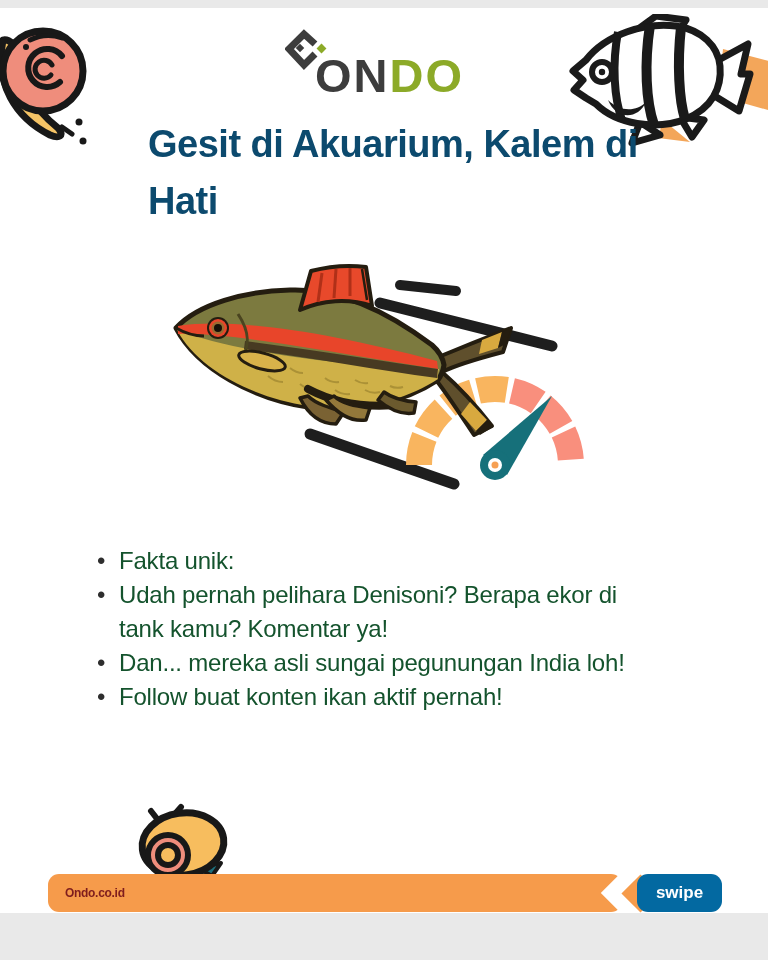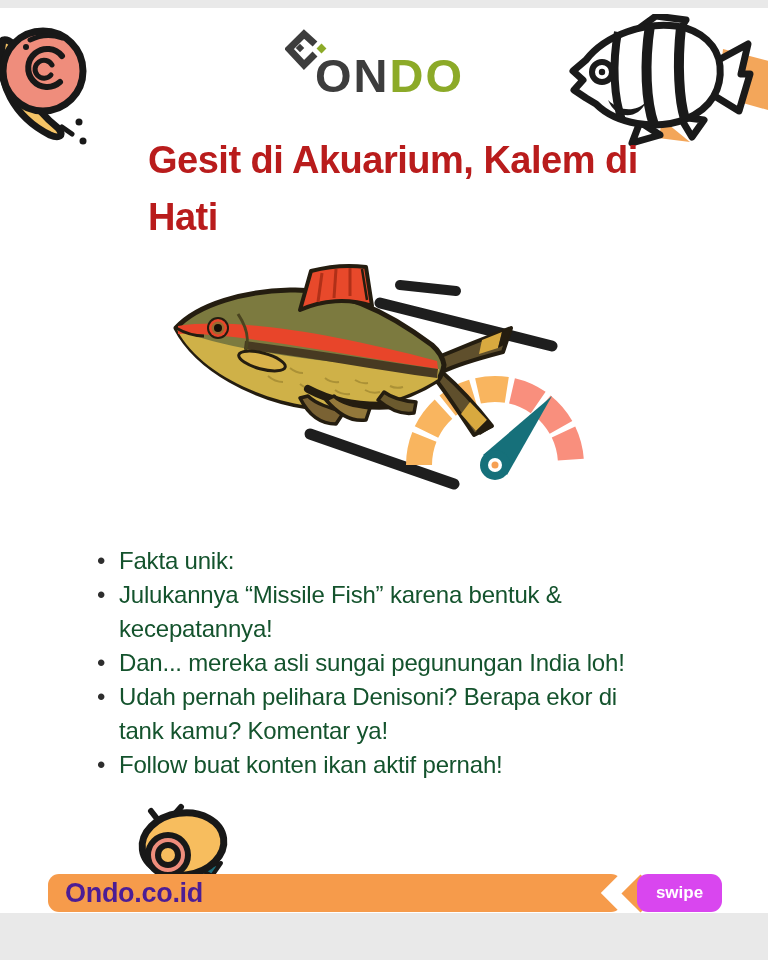--- a/index.html
+++ b/index.html
@@ -15,23 +15,23 @@
   .logo-icon { position:absolute; left:0; top:0; }
   .logo-text {
     position:absolute; left:30px; top:24px;
     font-size:47px; font-weight:800; letter-spacing:2px; line-height:1;
     font-family:"Liberation Sans", sans-serif;
   }
   .logo-on { color:#3d3d3d; }
   .logo-do { color:#8caa28; }
   
   .title {
-    position:absolute; left:148px; top:124px; width:515px;
+    position:absolute; left:148px; top:108px; width:515px;
     font-size:38px; font-weight:bold; line-height:57px; letter-spacing:-0.5px;
-    color:#b91c1c;
+    color:#0c4a6e;
   }
   
   .snail-tl { position:absolute; left:0; top:6px; }
   .fish-tr  { position:absolute; left:568px; top:6px; }
   .fish-center { position:absolute; left:150px; top:250px; }
   .snail-bottom { position:absolute; left:122px; top:788px; }
   
   .bullets {
     position:absolute; left:95px; top:536px; width:560px;
     list-style:none; padding-left:24px;
@@ -41,32 +41,32 @@
   .bullets li::before {
     content:"\2022"; position:absolute; left:-22px; top:0;
     font-size:24px; color:#2e2e2e;
   }
   
   .footer-bar {
     position:absolute; left:48px; top:866px; width:574px; height:38px;
     background:#f69b4b; border-radius:11px;
     display:flex; align-items:center; padding-left:17px;
   }
-  .footer-site { color:#4c1d95; font-size:27px; font-weight:bold; letter-spacing:-0.3px; }
+  .footer-site { color:#7f1d1d; font-size:12px; font-weight:bold; letter-spacing:-0.3px; }
   .footer-notch {
     position:absolute; left:607px; top:870px; width:30px; height:30px;
     background:#ffffff; transform:rotate(45deg); z-index:2;
   }
   .footer-point {
     position:absolute; left:627px; top:871.5px; width:27px; height:27px;
     background:#f69b4b; transform:rotate(45deg); z-index:3;
   }
   .footer-swipe {
     position:absolute; left:637px; top:866px; width:85px; height:38px;
-    background:#d946ef; border-radius:11px; z-index:3;
+    background:#0369a1; border-radius:11px; z-index:3;
     display:flex; align-items:center; justify-content:center;
     cursor:pointer;
   }
   .footer-swipe span { color:#ffffff; font-size:17px; font-weight:bold; }
 </style>
 </head>
 <body>
 
 <div class="canvas">
 
@@ -182,25 +182,24 @@
       <circle cx="345" cy="207" r="15" fill="#16707a"></circle>
       <circle cx="345" cy="207" r="7" fill="#ffffff"></circle>
       <circle cx="345" cy="207" r="3.5" fill="#f6a054"></circle>
     </g>
   </svg>
 
   <ul class="bullets">
 
       <li>Fakta unik:</li>
 
-      <li>Julukannya “Missile Fish” karena bentuk &amp; kecepatannya!</li>
+
+      <li>Udah pernah pelihara Denisoni? Berapa ekor di tank kamu? Komentar ya!</li>
 
       <li>Dan... mereka asli sungai pegunungan India loh!</li>
-
-      <li>Udah pernah pelihara Denisoni? Berapa ekor di tank kamu? Komentar ya!</li>
 
       <li>Follow buat konten ikan aktif pernah!</li>
     </ul>
 
   <svg class="snail-bottom" width="120" height="90" viewBox="0 0 120 90">
     <path d="M36,24 L29,15" stroke="#181818" stroke-width="6" stroke-linecap="round"></path>
     <path d="M52,19 L59,11" stroke="#181818" stroke-width="6" stroke-linecap="round"></path>
     <path d="M76,72 L99,67 L90,80 Z" fill="#1d6f7c" stroke="#181818" stroke-width="4" stroke-linejoin="round"></path>
     <ellipse cx="61" cy="48" rx="41" ry="31" fill="#f7bd5e" stroke="#181818" stroke-width="7" transform="rotate(-8 61 48)"></ellipse>
     <circle cx="46" cy="59" r="20" fill="#ef8d7c" stroke="#181818" stroke-width="6"></circle>

